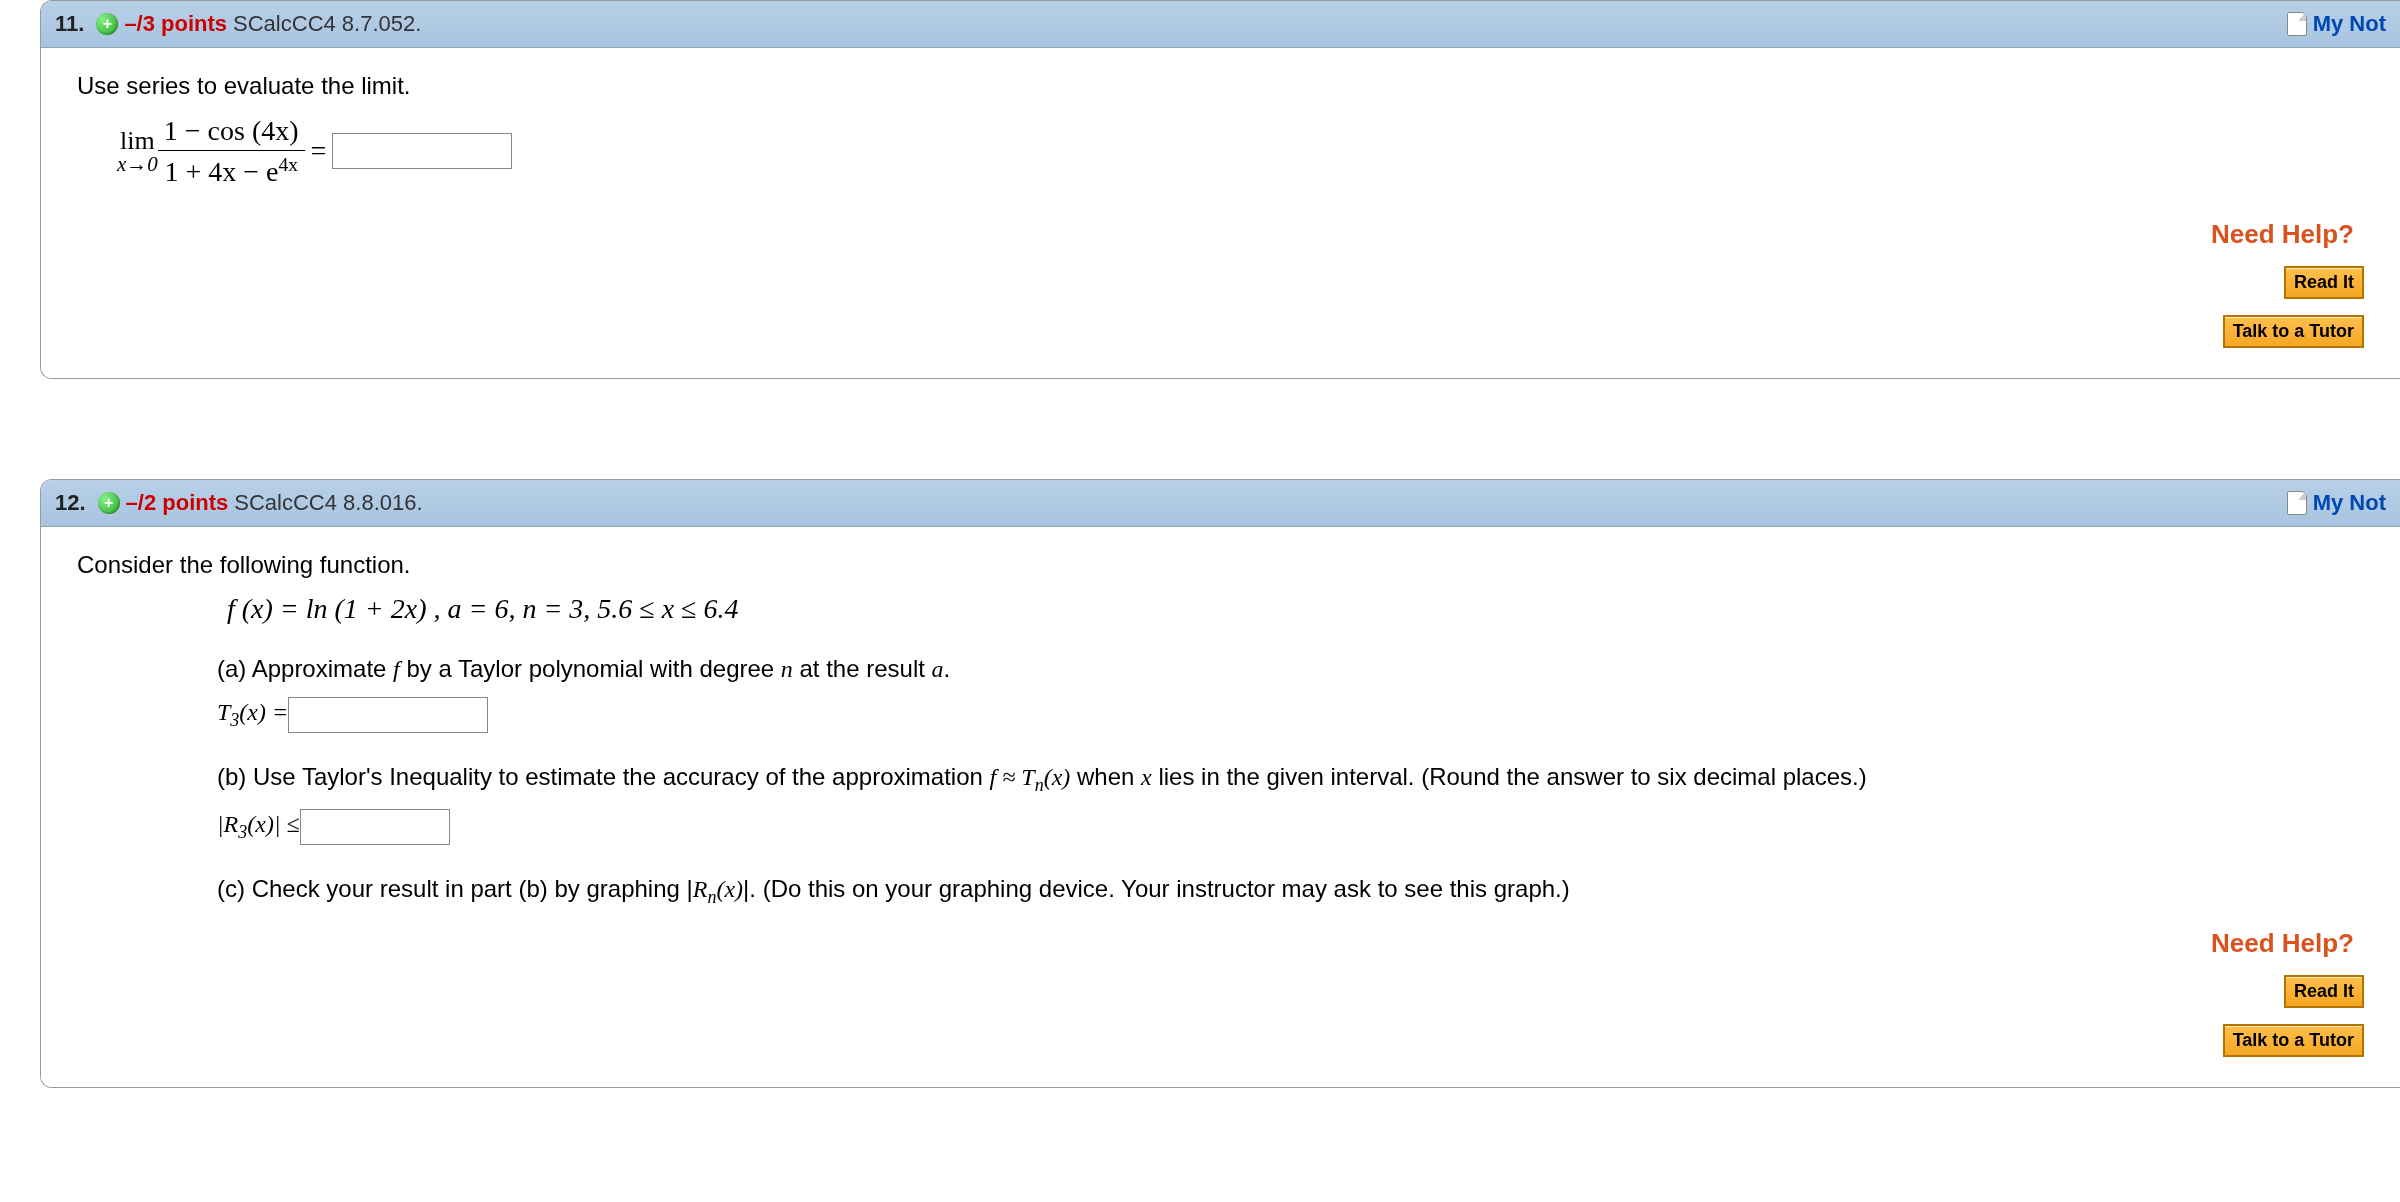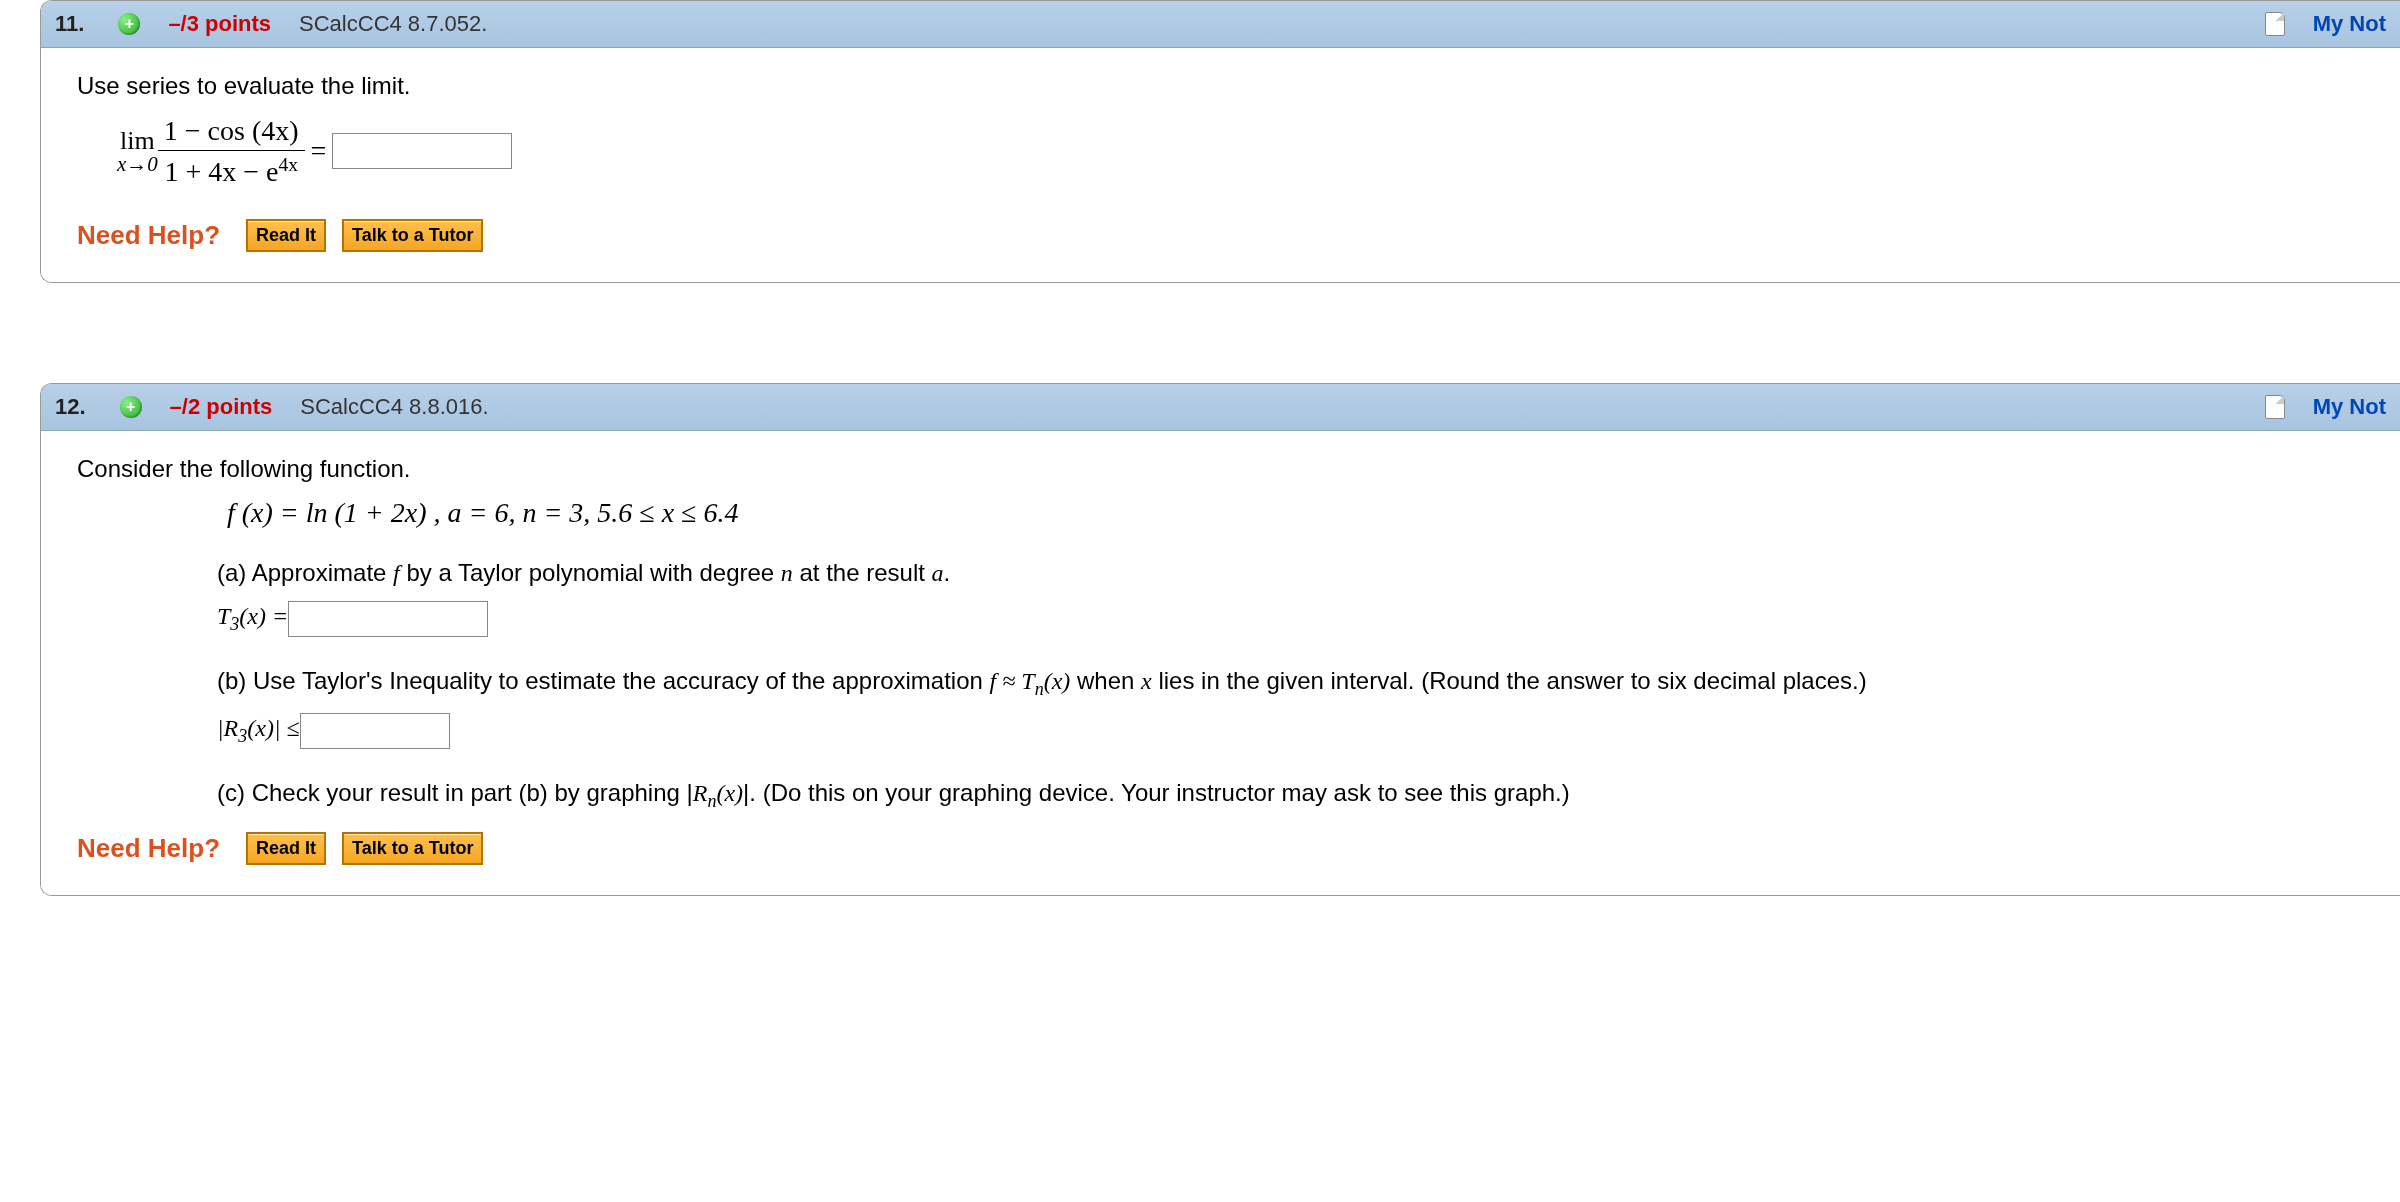--- a/index.html
+++ b/index.html
@@ -18,21 +18,21 @@
     border-bottom-left-radius: 12px;
     border-right: none;
     overflow: hidden;
   }
   .q-header {
     background: linear-gradient(#b8d0e8, #a8c4e0);
     border-bottom: 1px solid #8aa;
     padding: 10px 14px;
     display: flex;
     align-items: center;
-    gap: 28px;
+    gap: 6px;
   }
   .q-num {
     font-weight: bold;
     color: #222;
     margin-right: 6px;
   }
   .plus-circle {
     display: inline-flex;
     width: 22px; height: 22px;
     border-radius: 50%;
@@ -98,23 +98,24 @@
   .eq { margin: 0 6px; }
   .answer-input {
     border: 1px solid #888;
     height: 36px;
     width: 180px;
     font-size: 20px;
     padding: 2px 6px;
   }
   .need-help-row {
     display: flex;
-    align-items: center;
+    align-items: flex-end;
     gap: 16px;
     margin-top: 20px;
+    flex-direction: column;
   }
   .need-help {
     color: #d9531e;
     font-weight: bold;
     font-size: 26px;
     margin-right: 10px;
   }
   .help-btn {
     background: linear-gradient(#ffc04d, #f5a623);
     border: 2px solid #b37400;

